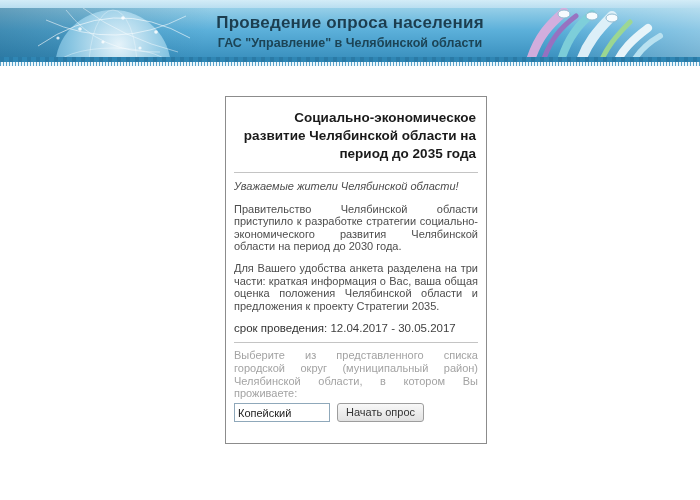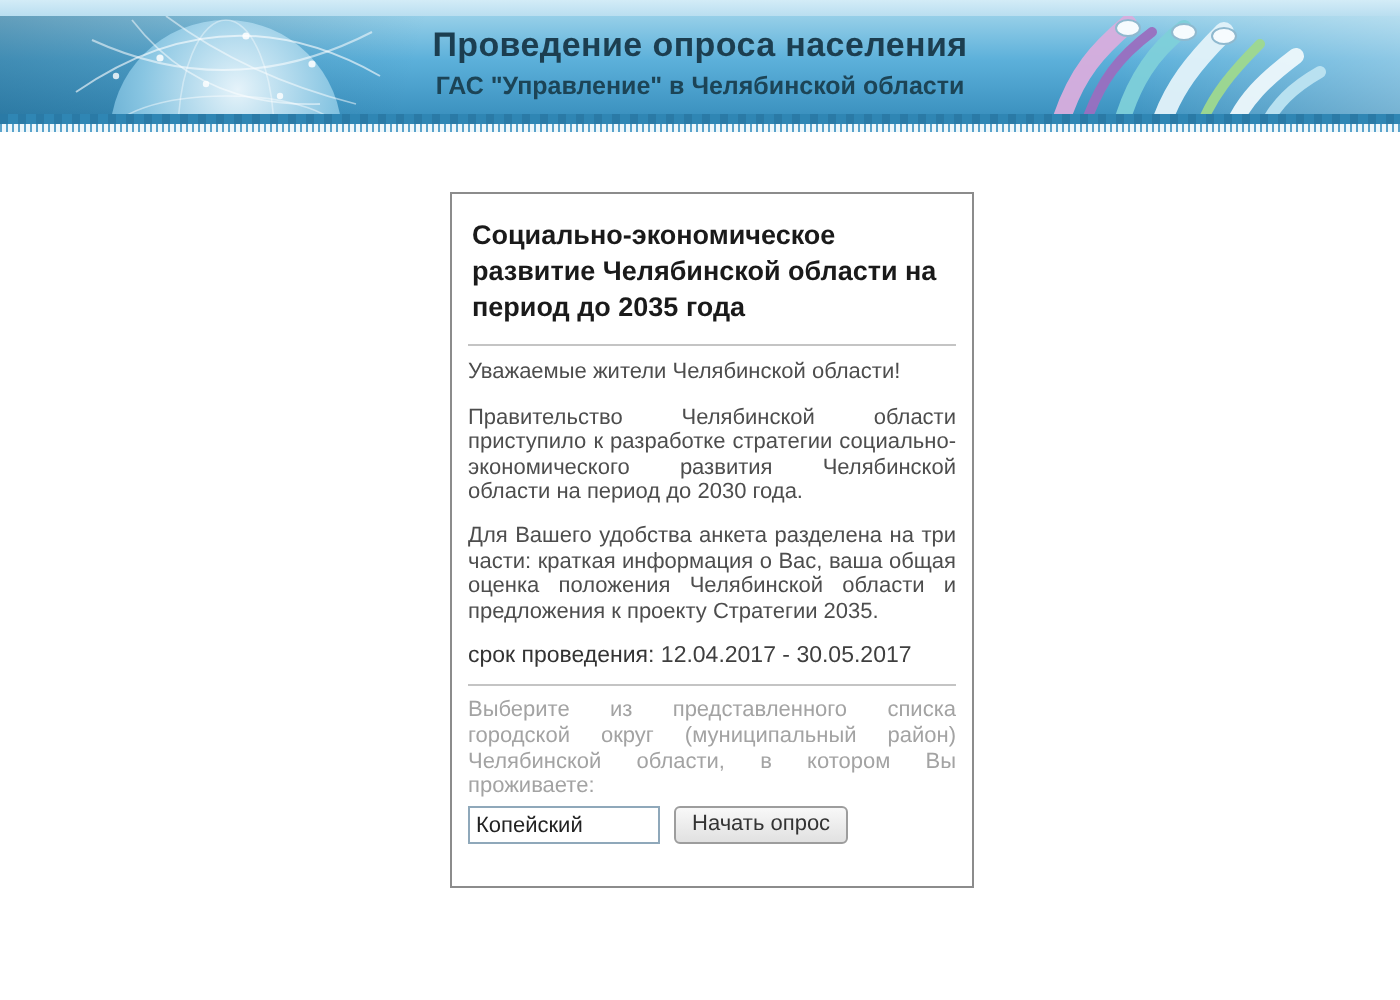--- a/index.html
+++ b/index.html
@@ -62,33 +62,33 @@
     position: absolute; left: 225px; top: 96px;
     width: 262px; min-height: 348px;
     box-sizing: border-box;
     background: #fff;
     border: 1px solid #8c8c8c;
     padding: 6px 8px 10px 8px;
   }
   .card-title {
     margin: 6px 2px 9px 2px;
     font-size: 13.5px; font-weight: bold; color: #1a1a1a;
-    text-align: left; line-height: 18px;
+    text-align: right; line-height: 18px;
   }
   .card-divider {
     border: none; border-top: 1px solid #c4c4c4;
     margin: 0 0 7px 0;
   }
   .card-divider.mid { margin: 8px 0 6px 0; }
   .card-text, .card-greeting, .card-note, .card-prompt {
     margin: 0 0 9px 0;
     font-size: 11px; line-height: 12.6px;
     color: #4d4d4d; text-align: justify;
   }
-  .card-greeting { margin-bottom: 10px; }
+  .card-greeting { margin-bottom: 10px; font-style: italic; }
   .card-prompt { color: #a3a3a3; margin-bottom: 3px; }
   .card-period { margin: 10px 0 2px 0; font-size: 11.5px; color: #3f3f3f; }
   .period-label { font-weight: normal; color: #333; }
 
   
   .select-row { display: flex; align-items: center; margin: 1px 0 0 0; }
   .select-wrap { position: relative; display: inline-block; }
   .district-select {
     -webkit-appearance: none; appearance: none;
     width: 96px; height: 19px;

